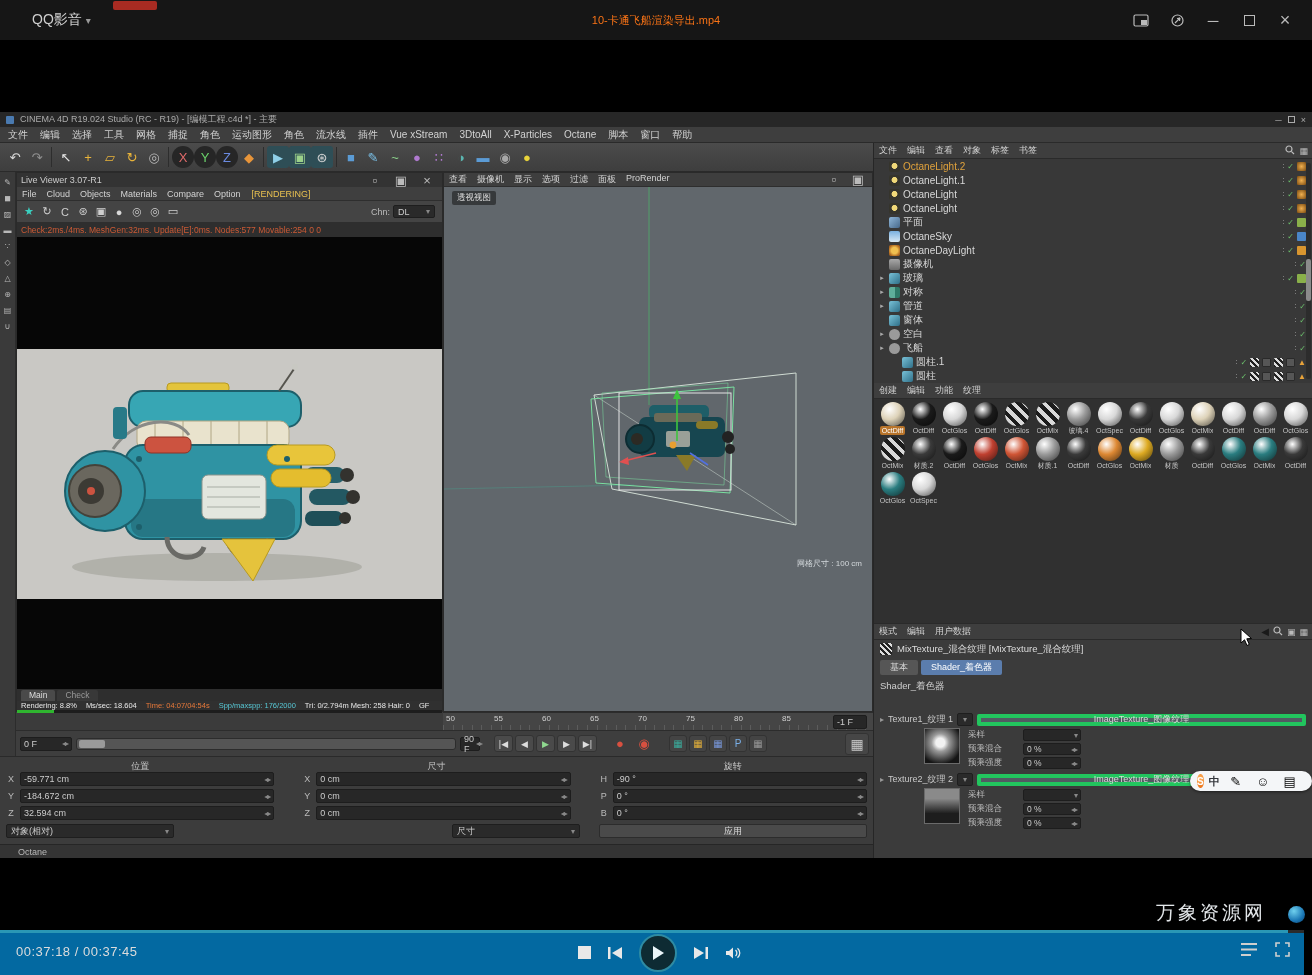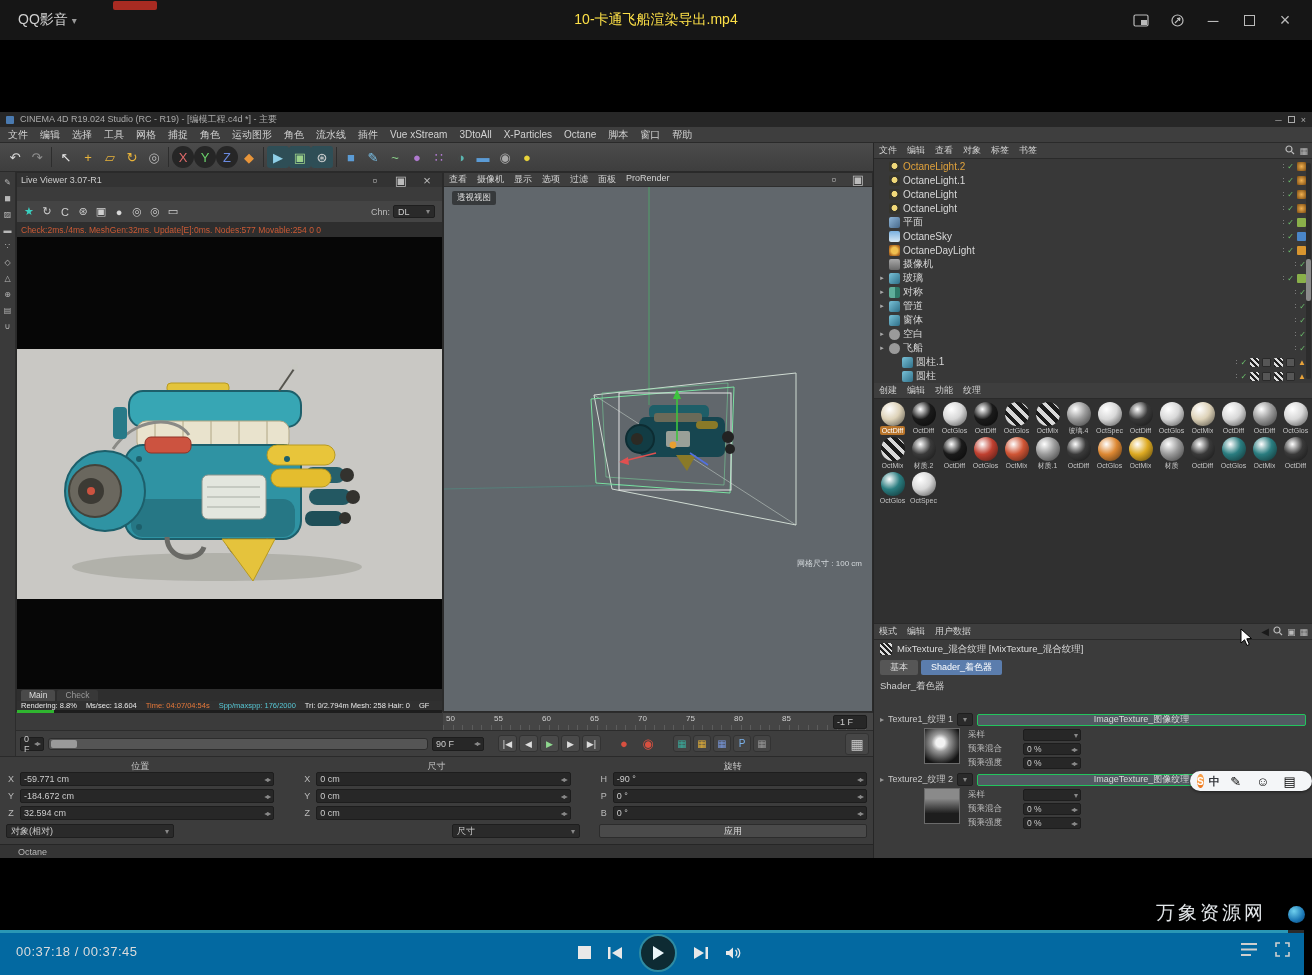--- a/index.html
+++ b/index.html
@@ -2,22 +2,22 @@
 <html><head>
 <meta charset="utf-8">
 <style>
 *{margin:0;padding:0;box-sizing:border-box}
 html,body{background:#000;width:1312px;height:975px;overflow:hidden;
   font-family:"Liberation Sans","DejaVu Sans",sans-serif}
 #root{position:relative;width:1312px;height:975px;background:#000;overflow:hidden}
 
 #qq-titlebar{position:absolute;left:0;top:0;width:1312px;height:40px;background:#161616;
   display:flex;align-items:center;color:#cfcfcf;font-size:14px}
-#qq-left{display:flex;align-items:center;gap:4px;padding-left:18px;width:220px}
-#qq-title{flex:1;text-align:center;color:#fde047;font-size:14px}
+#qq-left{display:flex;align-items:center;gap:4px;padding-left:32px;width:220px}
+#qq-title{flex:1;text-align:center;color:#f97316;font-size:11px}
 #qq-right{display:flex;align-items:center;gap:18px;padding-right:18px;width:220px;justify-content:flex-end}
 .winbtn{color:#bbb;font-size:15px;display:inline-flex;align-items:center;justify-content:center;width:18px;height:18px}
 .maxbox{width:11px;height:11px;border:1px solid #bbb}
 .red-chip{position:absolute;left:113px;top:1px;width:44px;height:9px;background:#a82b22;border-radius:2px}
 #controlbar{position:absolute;left:0;top:930px;width:1304px;height:45px;background:#0369a1}
 #seek{position:absolute;left:0;top:0;width:100%;height:3px;background:#2b2b2b}
 #seek-fill{height:3px;background:#2a97b5}
 #time-text{position:absolute;left:16px;top:14px;color:#dcdcdc;font-size:13px;letter-spacing:.5px}
 #center-controls{position:absolute;left:540px;top:0;width:240px;height:45px;display:flex;align-items:center;justify-content:center;gap:16px}
 .pc-ic{display:inline-flex;align-items:center;justify-content:center;color:#e8e8e8}
@@ -163,21 +163,21 @@
   padding-left:6px;font-size:9.5px;color:#ddd}
 #attr-tabs{position:absolute;left:6px;top:36px;display:flex;gap:3px}
 .atab{font-size:9px;color:#ddd;background:#565656;border-radius:2px;padding:1px 10px}
 .atab.active{background:#5b7dad;color:#fff}
 #attr-section{position:absolute;left:6px;top:56px;font-size:9.5px;color:#cfcfcf}
 #amount-row{position:absolute;left:6px;top:70px;width:426px;height:16px;display:flex;align-items:center;gap:5px;font-size:9px;color:#c8c8c8}
 #amount-slider{flex:1;height:6px;background:#262626;border-radius:3px;position:relative}
 #amount-fill{height:6px;background:#d6d0a6;border-radius:3px 0 0 3px}
 #amount-handle{position:absolute;top:-2px;width:3px;height:10px;background:#eee}
 .texhead{position:absolute;left:6px;width:426px;height:15px;display:flex;align-items:center;gap:4px;font-size:9px;color:#c8c8c8}
-.texbar{flex:1;height:12px;background:#515a62;border:1px solid #22c55e;border-radius:2px;color:#d8d8d8;
+.texbar{flex:1;height:12px;background:#515a62;border:4px solid #22c55e;border-radius:2px;color:#d8d8d8;
   display:flex;align-items:center;justify-content:center;font-size:9px}
 .texdetail{position:absolute;left:50px;width:382px;display:flex;gap:8px}
 .thumb{width:36px;height:36px;border:1px solid #6a6a6a;flex:none}
 #thumb1{background:radial-gradient(circle at 45% 40%,#f2f2f2 0 16%,#9a9a9a 32%,#151515 78%)}
 #thumb2{background:linear-gradient(180deg,#8a8a8a 0 28%,#1d1d1d 72%)}
 .texrows{display:flex;flex-direction:column;gap:2px;padding-top:1px}
 .texrow{display:flex;align-items:center;gap:5px;font-size:8.5px;color:#bbb}
 .texrow .fld{width:58px;height:12px;font-size:8.5px}
 
 .sbar{position:absolute;width:5px;background:#2c2c2c;border-radius:2px}
@@ -300,20 +300,31 @@
     <div id="lv">
       <div id="lv-titlebar">
         <span>Live Viewer 3.07-R1</span>
         <span class="spacer"></span>
         <span id="lv-winicons" style="display:flex;gap:4px">
             <span class="tb-ic" style="color: rgb(187, 187, 187);">▫</span>
             <span class="tb-ic" style="color: rgb(187, 187, 187);">▣</span>
             <span class="tb-ic" style="color: rgb(187, 187, 187);">×</span>
           </span>
       </div>
+      <div id="lv-menubar">
+        <span id="lv-menu" style="display:flex">
+            <span class="menu-item">File</span>
+            <span class="menu-item">Cloud</span>
+            <span class="menu-item">Objects</span>
+            <span class="menu-item">Materials</span>
+            <span class="menu-item">Compare</span>
+            <span class="menu-item">Option</span>
+          </span>
+        <span id="lv-rendering">[RENDERING]</span>
+      </div>
       <div id="lv-toolbar">
         <span id="lv-tools" style="display:flex">
             <span class="tb-ic" style="color: rgb(58, 208, 192);">★</span>
             <span class="tb-ic" style="color: rgb(207, 207, 207);">↻</span>
             <span class="tb-ic" style="color: rgb(207, 207, 207);">C</span>
             <span class="tb-ic" style="color: rgb(207, 207, 207);">⊛</span>
             <span class="tb-ic" style="color: rgb(207, 207, 207);">▣</span>
             <span class="tb-ic" style="color: rgb(216, 216, 216);">●</span>
             <span class="tb-ic" style="color: rgb(207, 207, 207);">◎</span>
             <span class="tb-ic" style="color: rgb(207, 207, 207);">◎</span>
@@ -475,28 +486,28 @@
           <span class="tick">75</span>
           <span class="tick">80</span>
           <span class="tick">85</span>
         </span>
       <span id="cur-frame" class="fld">
         <span>-1 F</span>
       </span>
     </div>
 
     <div id="rangerow">
-      <span class="fld" style="width:24px">
+      <span class="fld" style="width:52px">
         <span>0 F</span>
         <span class="spin">◂▸</span>
       </span>
       <div id="range-track">
           <div id="range-thumb"></div>
         </div>
-      <span class="fld" style="width:52px">
+      <span class="fld" style="width:20px">
         <span>90 F</span>
         <span class="spin">◂▸</span>
       </span>
       <span id="transport">
           <span class="tb-ic">|◀</span>
           <span class="tb-ic">◀</span>
           <span class="tb-ic" style="color: rgb(143, 216, 143);">▶</span>
           <span class="tb-ic">▶</span>
           <span class="tb-ic">▶|</span>
         </span>

